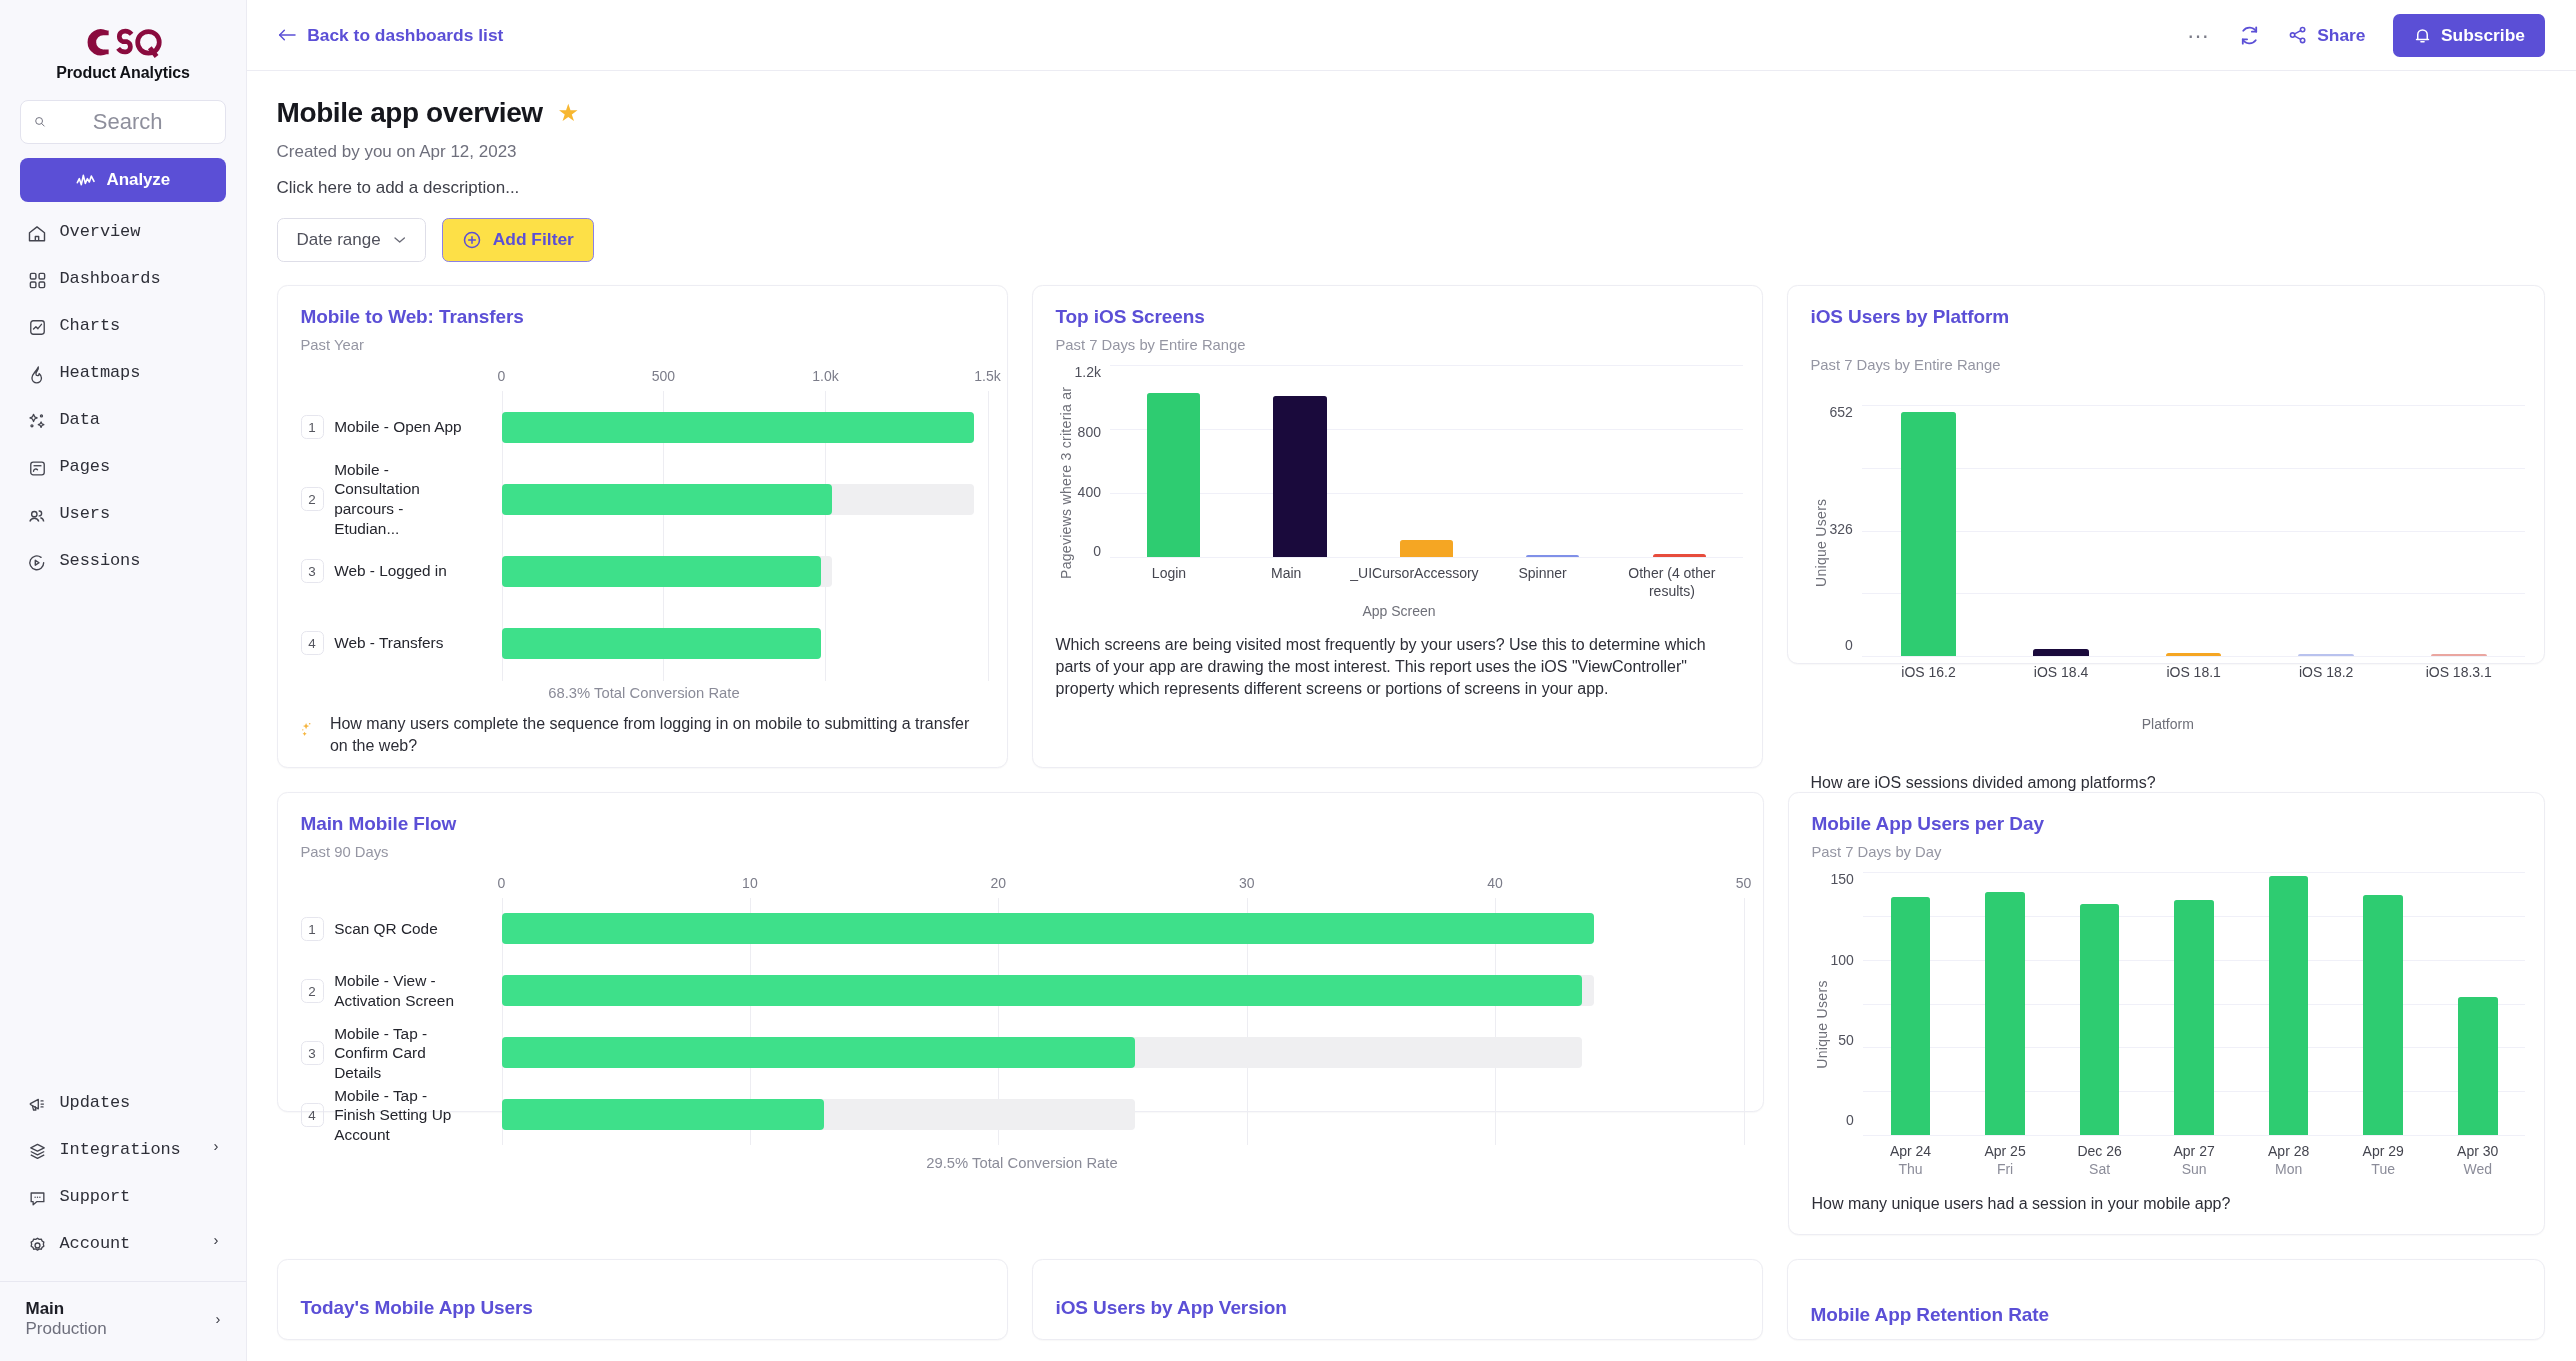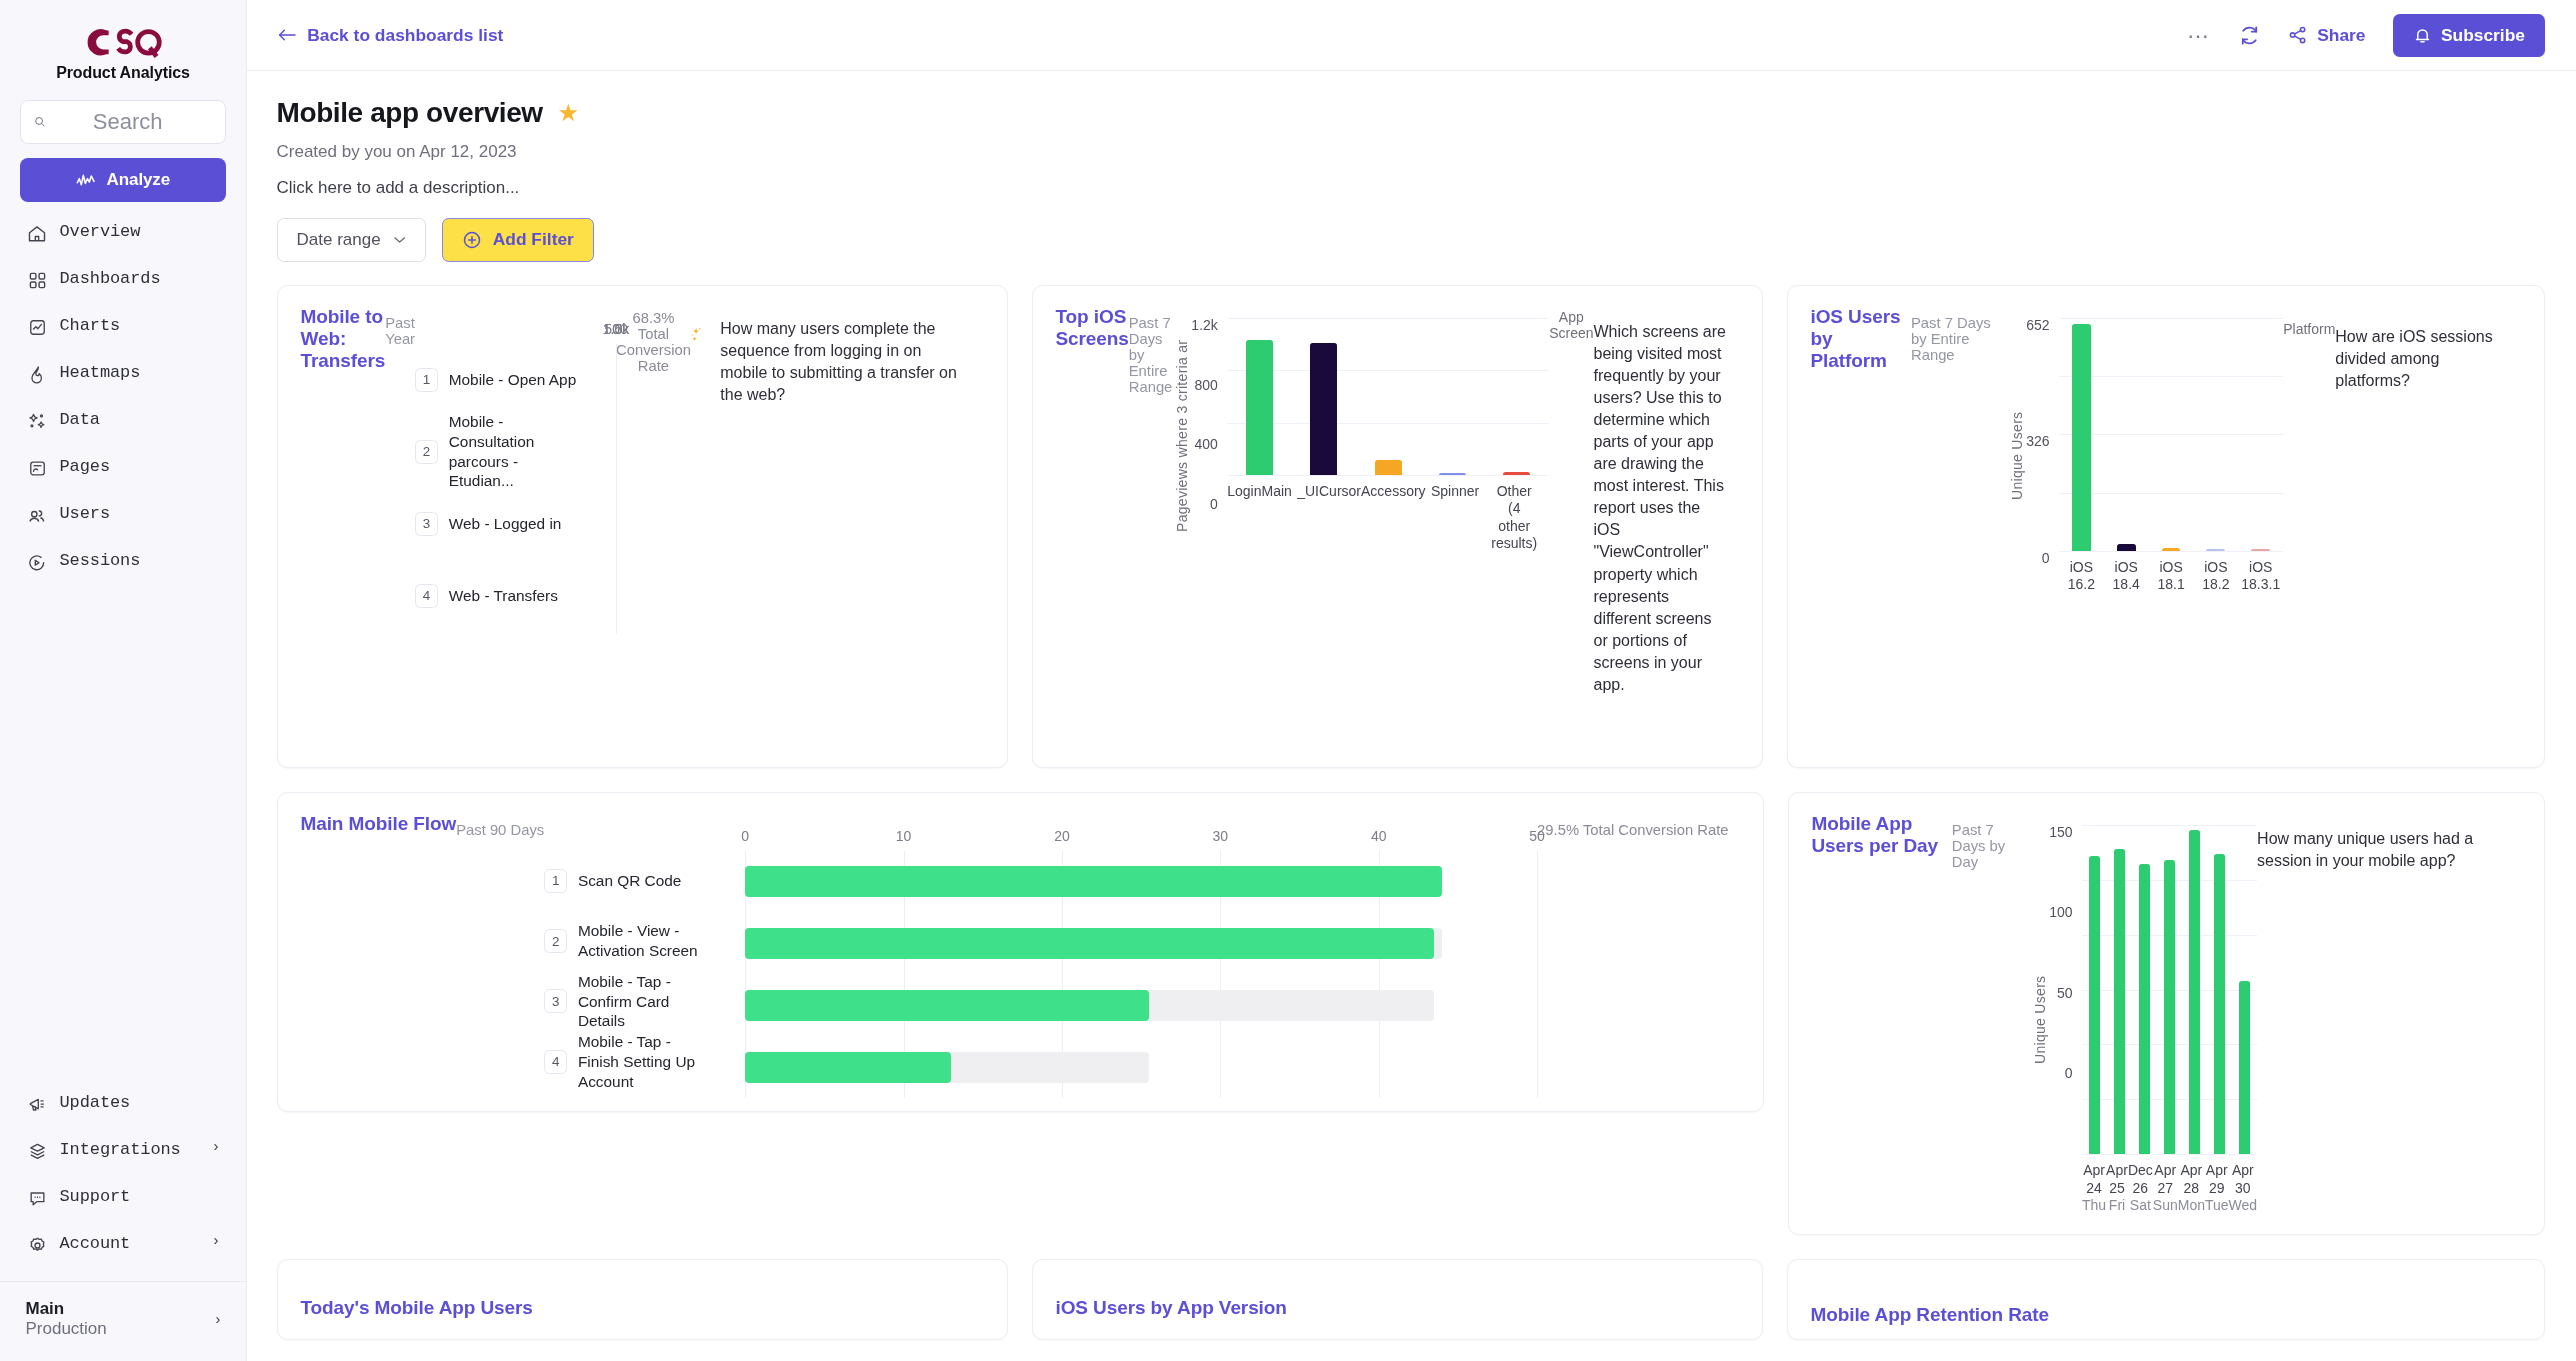--- a/index.html
+++ b/index.html
@@ -53,22 +53,22 @@
   .created{margin-top:13.4px;font-size:17px;color:#6e6f7c;}
   .descr{margin-top:16px;font-size:17px;color:#3f404a;cursor:pointer;}
   .filters{margin-top:20px;display:flex;gap:16px;align-items:center;}
   .date-range{height:44px;border:0.7px solid #dedee8;border-radius:6.7px;display:flex;align-items:center;gap:12px;
               padding:0 19px;font-size:17px;color:#50515c;cursor:pointer;background:#fff;}
   .add-filter{height:44px;border:1px solid #8a80e6;border-radius:6.7px;display:flex;align-items:center;gap:10.7px;
               padding:0 19px;font-size:17.4px;color:#5b4fd6;font-weight:600;cursor:pointer;background:#fde047;}
 
   .grid{margin-top:23px;display:flex;flex-direction:column;gap:24px;}
   .row{display:flex;gap:24px;}
-  .card{background:#fff;border:0.7px solid #ededf3;border-radius:10.7px;padding:20px 34px 19px 23px;
-        box-shadow:0 0.7px 1.3px rgba(20,20,43,.03);display:flex;flex-direction:row;}
+  .card{background:#fff;border:0.7px solid #ededf3;border-radius:10.7px;padding:20px 19px 19px 23px;
+        box-shadow:0 0.7px 1.3px rgba(20,20,43,.03);display:flex;flex-direction:column;}
   .card-title{color:#5b4fd6;font-size:19px;font-weight:600;letter-spacing:-0.1px;cursor:pointer;}
   .card-sub{margin-top:9.4px;font-size:14.8px;color:#9596a3;}
   .card-foot{font-size:16px;color:#2d2e37;line-height:1.38;}
   .conv{font-size:14.8px;color:#8a8b98;text-align:center;}
   .foot-row{display:flex;gap:12px;align-items:flex-start;}
   .sparkle{flex:0 0 17.4px;margin-top:6.7px;}
 
   
   .funnel{display:flex;margin-top:14.8px;}
   .funnel-labels{flex:0 0 auto;display:flex;flex-direction:column;}
@@ -449,21 +449,21 @@
                   <div class="xl" style="padding:0 5.4px;">_UICursorAccessory</div>
                   <div class="xl">Spinner</div>
                   <div class="xl" style="padding:0 12px;">Other (4 other results)</div>
                 </div>
               </div>
             </div>
             <div class="xtitle" style="margin-top:2.7px;">App Screen</div>
             <div class="card-foot" style="margin-top:14.8px;">Which screens are being visited most frequently by your users? Use this to determine which parts of your app are drawing the most interest. This report uses the iOS "ViewController" property which represents different screens or portions of screens in your app.</div>
           </div>
 
-          <div class="card" style="flex:1;height:483px;">
+          <div class="card" style="flex:1;height:379px;gap:20px;">
             <div class="card-title">iOS Users by Platform</div>
             <div class="card-sub">Past 7 Days by Entire Range</div>
             <div class="colchart" style="height:276px;flex:0 0 276px;">
               <div class="ylabel">Unique Users</div>
               <div class="yaxis" style="height:247px;">
                 <span class="ytick">652</span>
                 <span class="ytick">326</span>
                 <span class="ytick">0</span>
               </div>
               <div style="flex:1;display:flex;flex-direction:column;min-width:0;">

